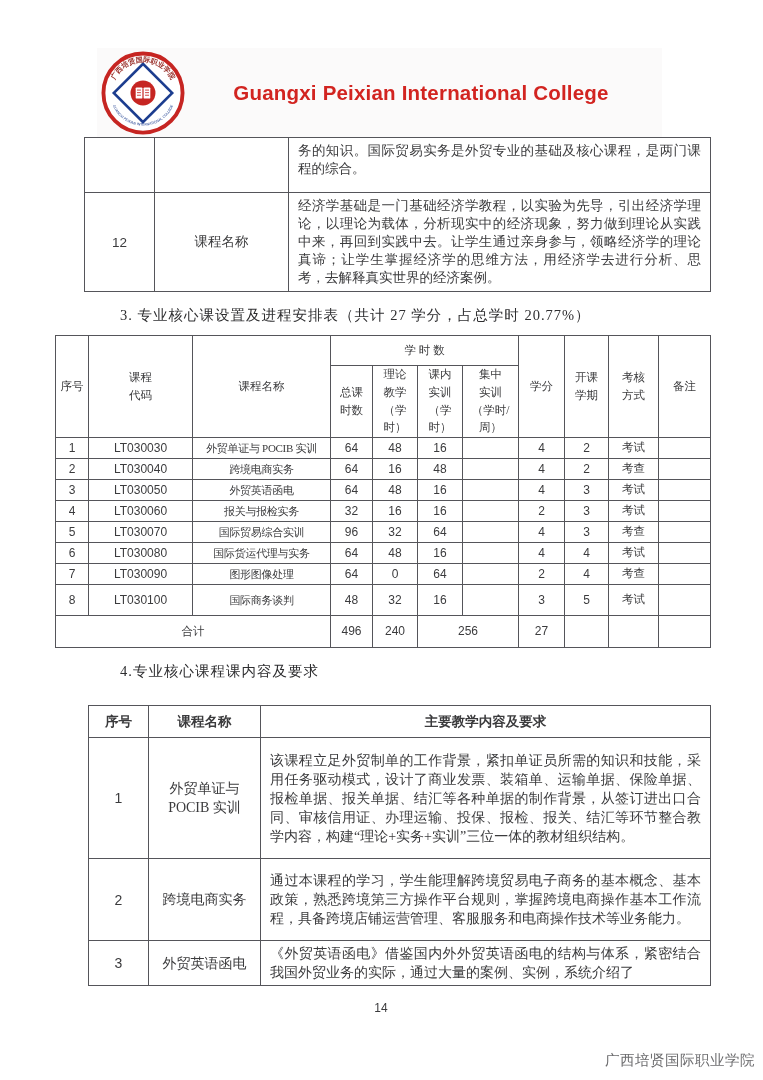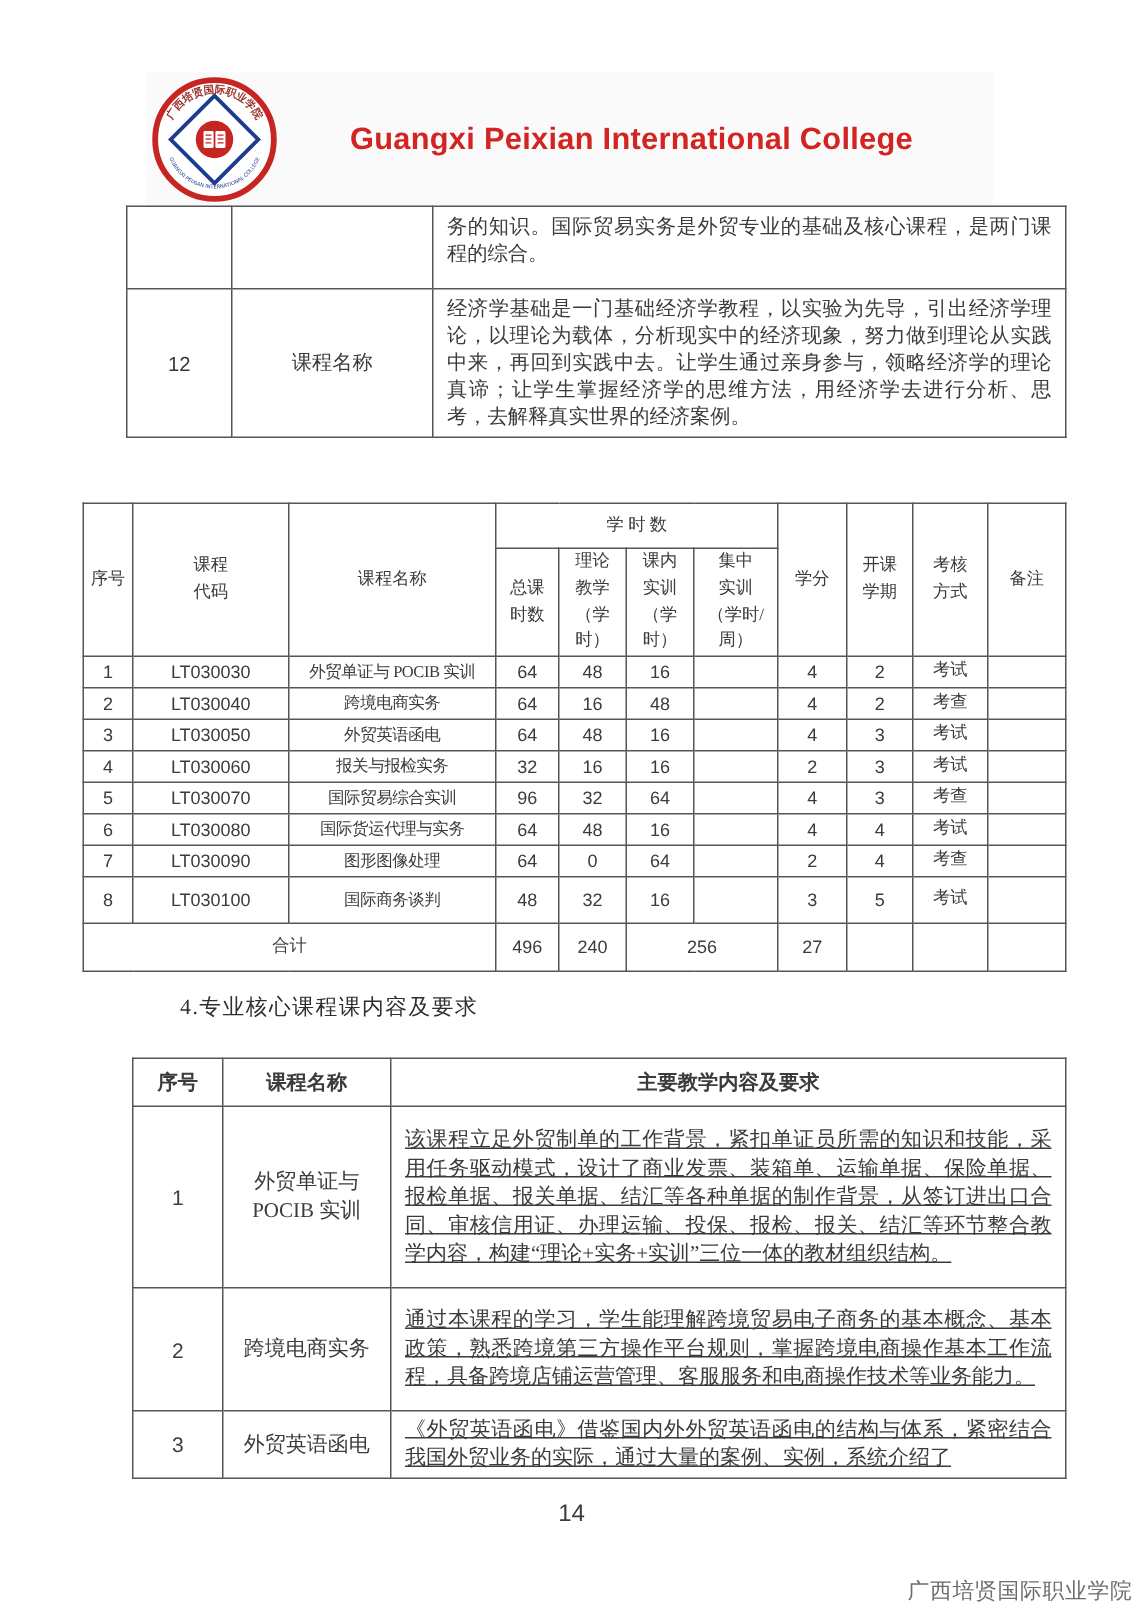--- a/index.html
+++ b/index.html
@@ -53,27 +53,27 @@
   .schedule .r-total { height:32px; }
   .schedule .cname { white-space:nowrap; letter-spacing:-0.3px; font-size:11px; }
   .schedule .num { font-size:12px; }
 
   
   .content-table { left:88px; top:705px; width:622px; font-size:14px; }
   .content-table .hrow { height:32px; font-weight:bold; font-size:13.5px; }
   .content-table .c1 { height:121px; }
   .content-table .c2 { height:82px; }
   .content-table .c3 { height:40px; }
-  .content-table .desc { line-height:19px; padding:3px 9px;text-decoration:underline; }
+  .content-table .desc { line-height:19px; padding:3px 9px; }
   .content-table .cname2 { line-height:19px; padding:0 6px; }
 
   
   .page-number {
     position:absolute; left:0; top:1001px; width:762px; text-align:center;
-    font-size:16px; font-family:"Liberation Sans","DejaVu Sans",sans-serif; color:#3b3b3d;
+    font-size:12px; font-family:"Liberation Sans","DejaVu Sans",sans-serif; color:#3b3b3d;
   }
   .watermark {
     position:absolute; right:8px; top:1051px; font-size:14.5px; color:#6d6d6f; letter-spacing:0.5px;
   }
 </style>
 </head>
 <body>
 
 <div class="page">
 
@@ -125,20 +125,21 @@
       <td class="desc vtop">务的知识。国际贸易实务是外贸专业的基础及核心课程，是两门课程的综合。</td>
     </tr>
     <tr class="r2">
       <td class="num">12</td>
       <td>课程名称</td>
       <td class="desc">经济学基础是一门基础经济学教程，以实验为先导，引出经济学理论，以理论为载体，分析现实中的经济现象，努力做到理论从实践中来，再回到实践中去。让学生通过亲身参与，领略经济学的理论真谛；让学生掌握经济学的思维方法，用经济学去进行分析、思考，去解释真实世界的经济案例。</td>
     </tr>
   </tbody>
     </table>
 
+  <div class="section-title title-3">3. 专业核心课设置及进程安排表（共计 27 学分，占总学时 20.77%）</div>
 
   <table class="schedule">
     <colgroup>
       <col style="width:33px">
         <col style="width:104px">
         <col style="width:138px">
         <col style="width:42px">
       <col style="width:45px">
         <col style="width:45px">
         <col style="width:56px">

